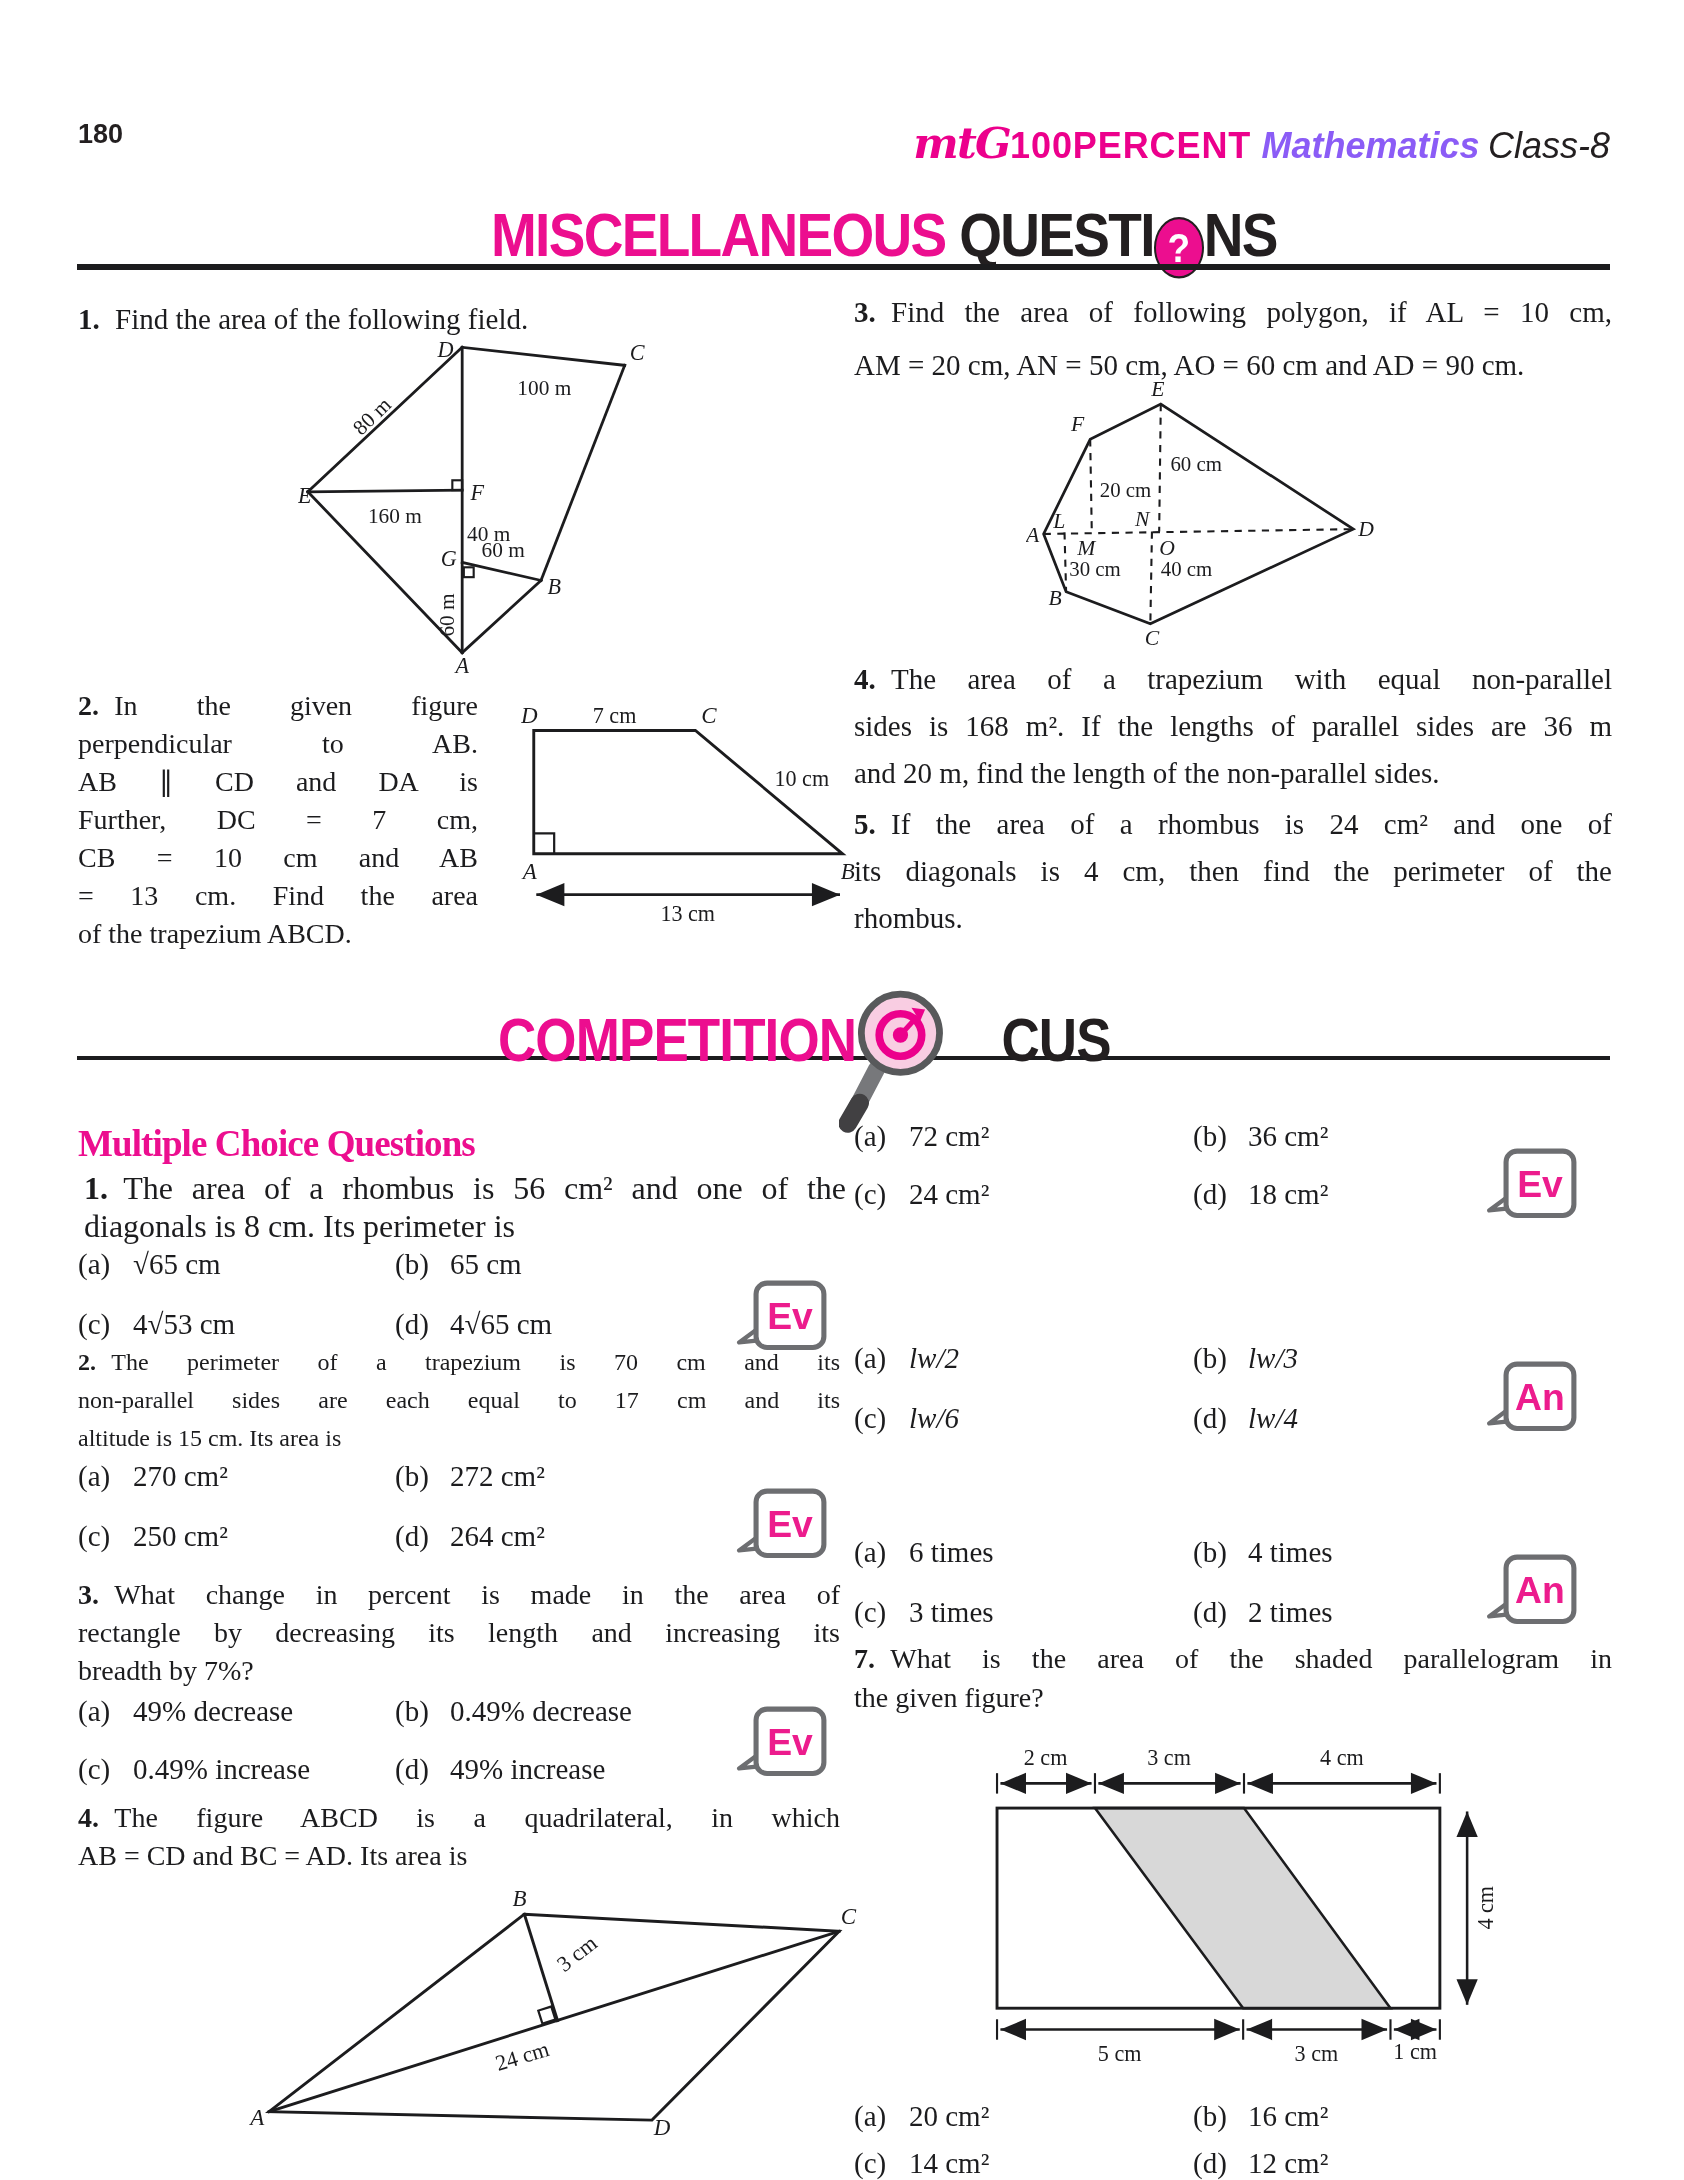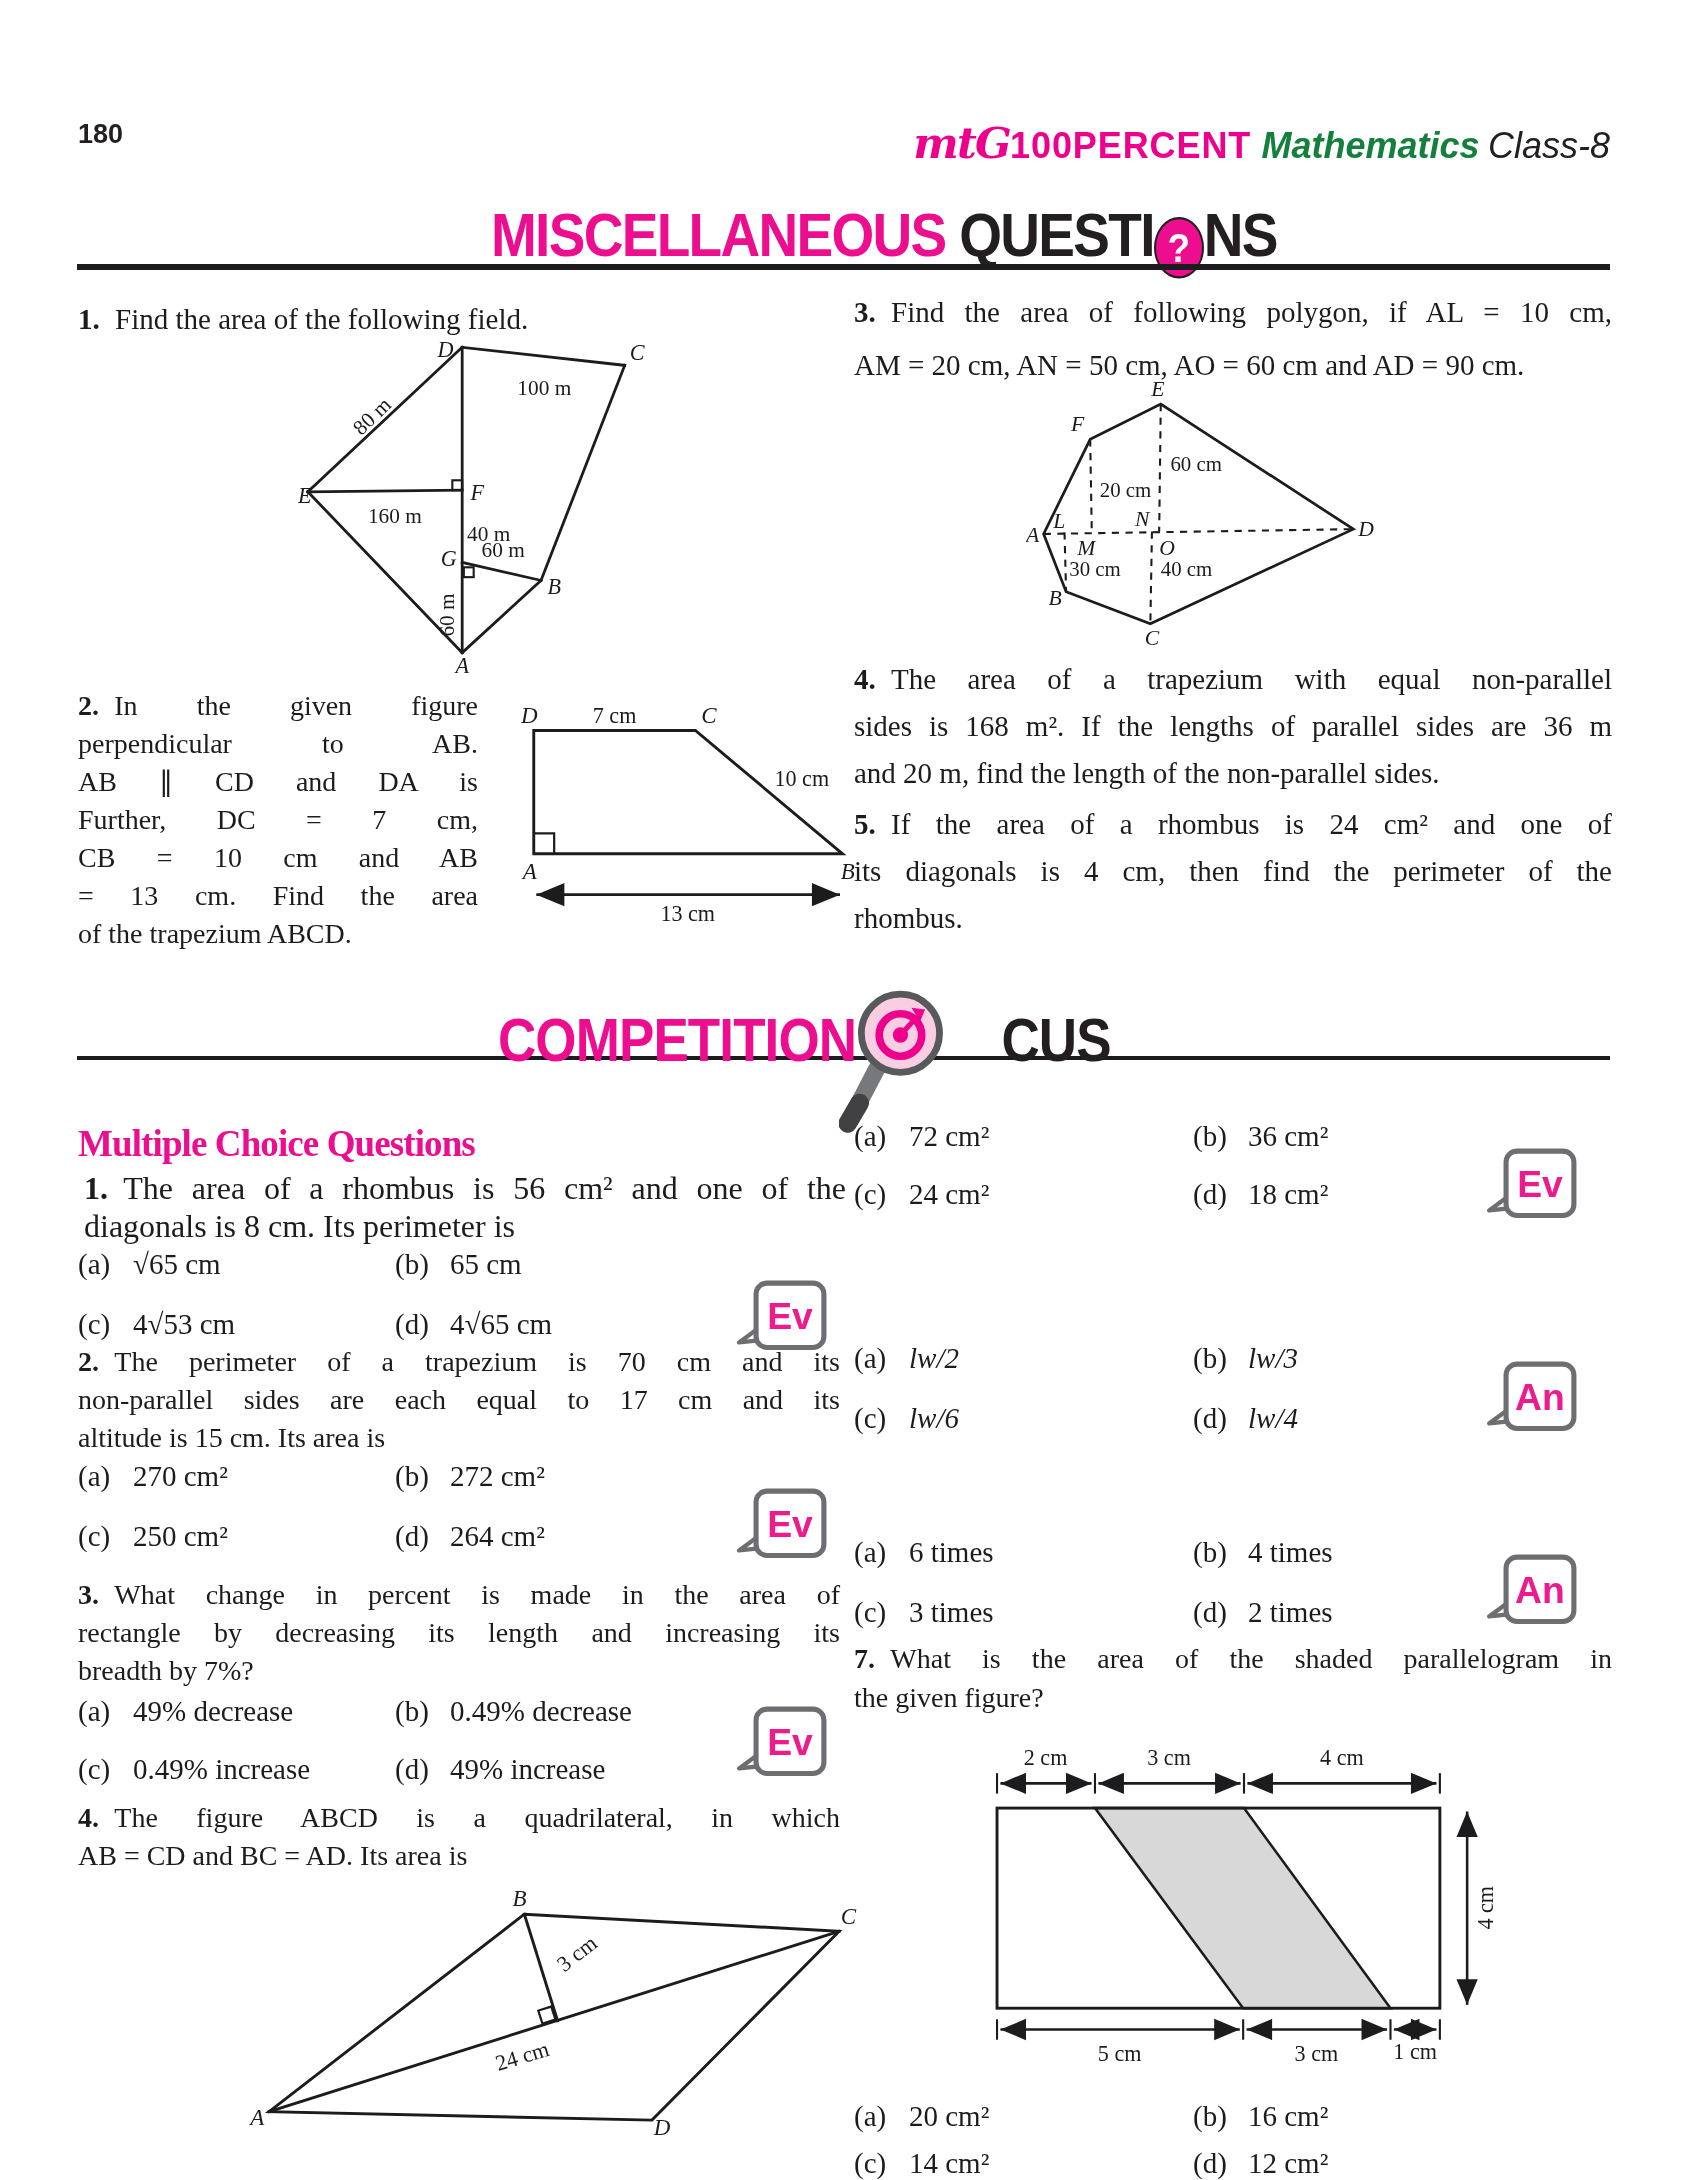--- a/index.html
+++ b/index.html
@@ -4,21 +4,21 @@
 <style>
   html,body{margin:0;padding:0;background:#e8e8e8;}
   .page{position:relative;width:1684px;height:2181px;background:#ffffff;
         font-family:"Liberation Serif",serif;color:#1c1c1e;overflow:hidden;margin:0 auto;}
   .abs{position:absolute;}
   
   .pagenum{font:700 27px "Liberation Sans",sans-serif;color:#231f20;}
   .brand{font-family:"Liberation Sans",sans-serif;white-space:nowrap;}
   .brand .mtg{font:700 italic 43px "DejaVu Serif",serif;color:#ec008c;letter-spacing:-1.7px;}
   .brand .pct{font:600 36px "Liberation Sans",sans-serif;color:#ec008c;letter-spacing:0.9px;}
-  .brand .subj{font:700 italic 36px "Liberation Sans",sans-serif;color:#15803d;margin-left:10.2px;}
+  .brand .subj{font:700 italic 36px "Liberation Sans",sans-serif;color:#8b5cf6;margin-left:10.2px;}
   .brand .cls{font:italic 36px "Liberation Sans",sans-serif;color:#231f20;margin-left:8.5px;}
   
   .bigtitle{font:700 55px "Liberation Sans",sans-serif;letter-spacing:-1.7px;transform:scaleY(1.12);
             transform-origin:top left;white-space:nowrap;}
   .bigtitle .pink{color:#ec0e8f;}
   .bigtitle .blk{color:#231f20;}
   .qcirc{display:inline-block;width:46px;height:51px;border-radius:50%;background:#ec0e8f;
          color:#fff;font:700 37px/51px "Liberation Sans",sans-serif;text-align:center;
          vertical-align:-5.1px;border:2.6px solid #231f20;letter-spacing:0;}
   .rule{position:absolute;left:77px;width:1533px;background:#1c1c1e;}
@@ -216,21 +216,21 @@
         <span class="ol">(d)</span>
         <span class="ot">4√65 cm</span>
       </div>
   </div>
   <svg class="badge" style="left:734px;top:1278px;" viewBox="0 0 112 92">
     <polygon points="36,54 6,76 44,72" fill="#fff" stroke="#6d6e71" stroke-width="5" stroke-linejoin="round"></polygon>
     <rect x="26" y="6" width="80" height="76" rx="13" fill="#fff" stroke="#6d6e71" stroke-width="6"></rect>
     <text x="66" y="60">Ev</text>
   </svg>
 
-  <div class="q" style="left:78px;top:1343px;width:762px;line-height:38px;font-size:28px;">
+  <div class="q" style="left:78px;top:1343px;width:762px;line-height:38px;font-size:24px;">
     <div class="ln jl"><span class="num">2.</span><span>The perimeter of a trapezium is 70 cm and its</span></div>
     <div class="ln jl">non-parallel sides are each equal to 17 cm and its</div>
     <div class="ln">altitude is 15 cm. Its area is</div>
   </div>
   <div class="optrow" style="left:78px;top:1458px;">
     <div class="opt w372">
         <span class="ol">(a)</span>
         <span class="ot">270 cm²</span>
       </div>
     <div class="opt">

